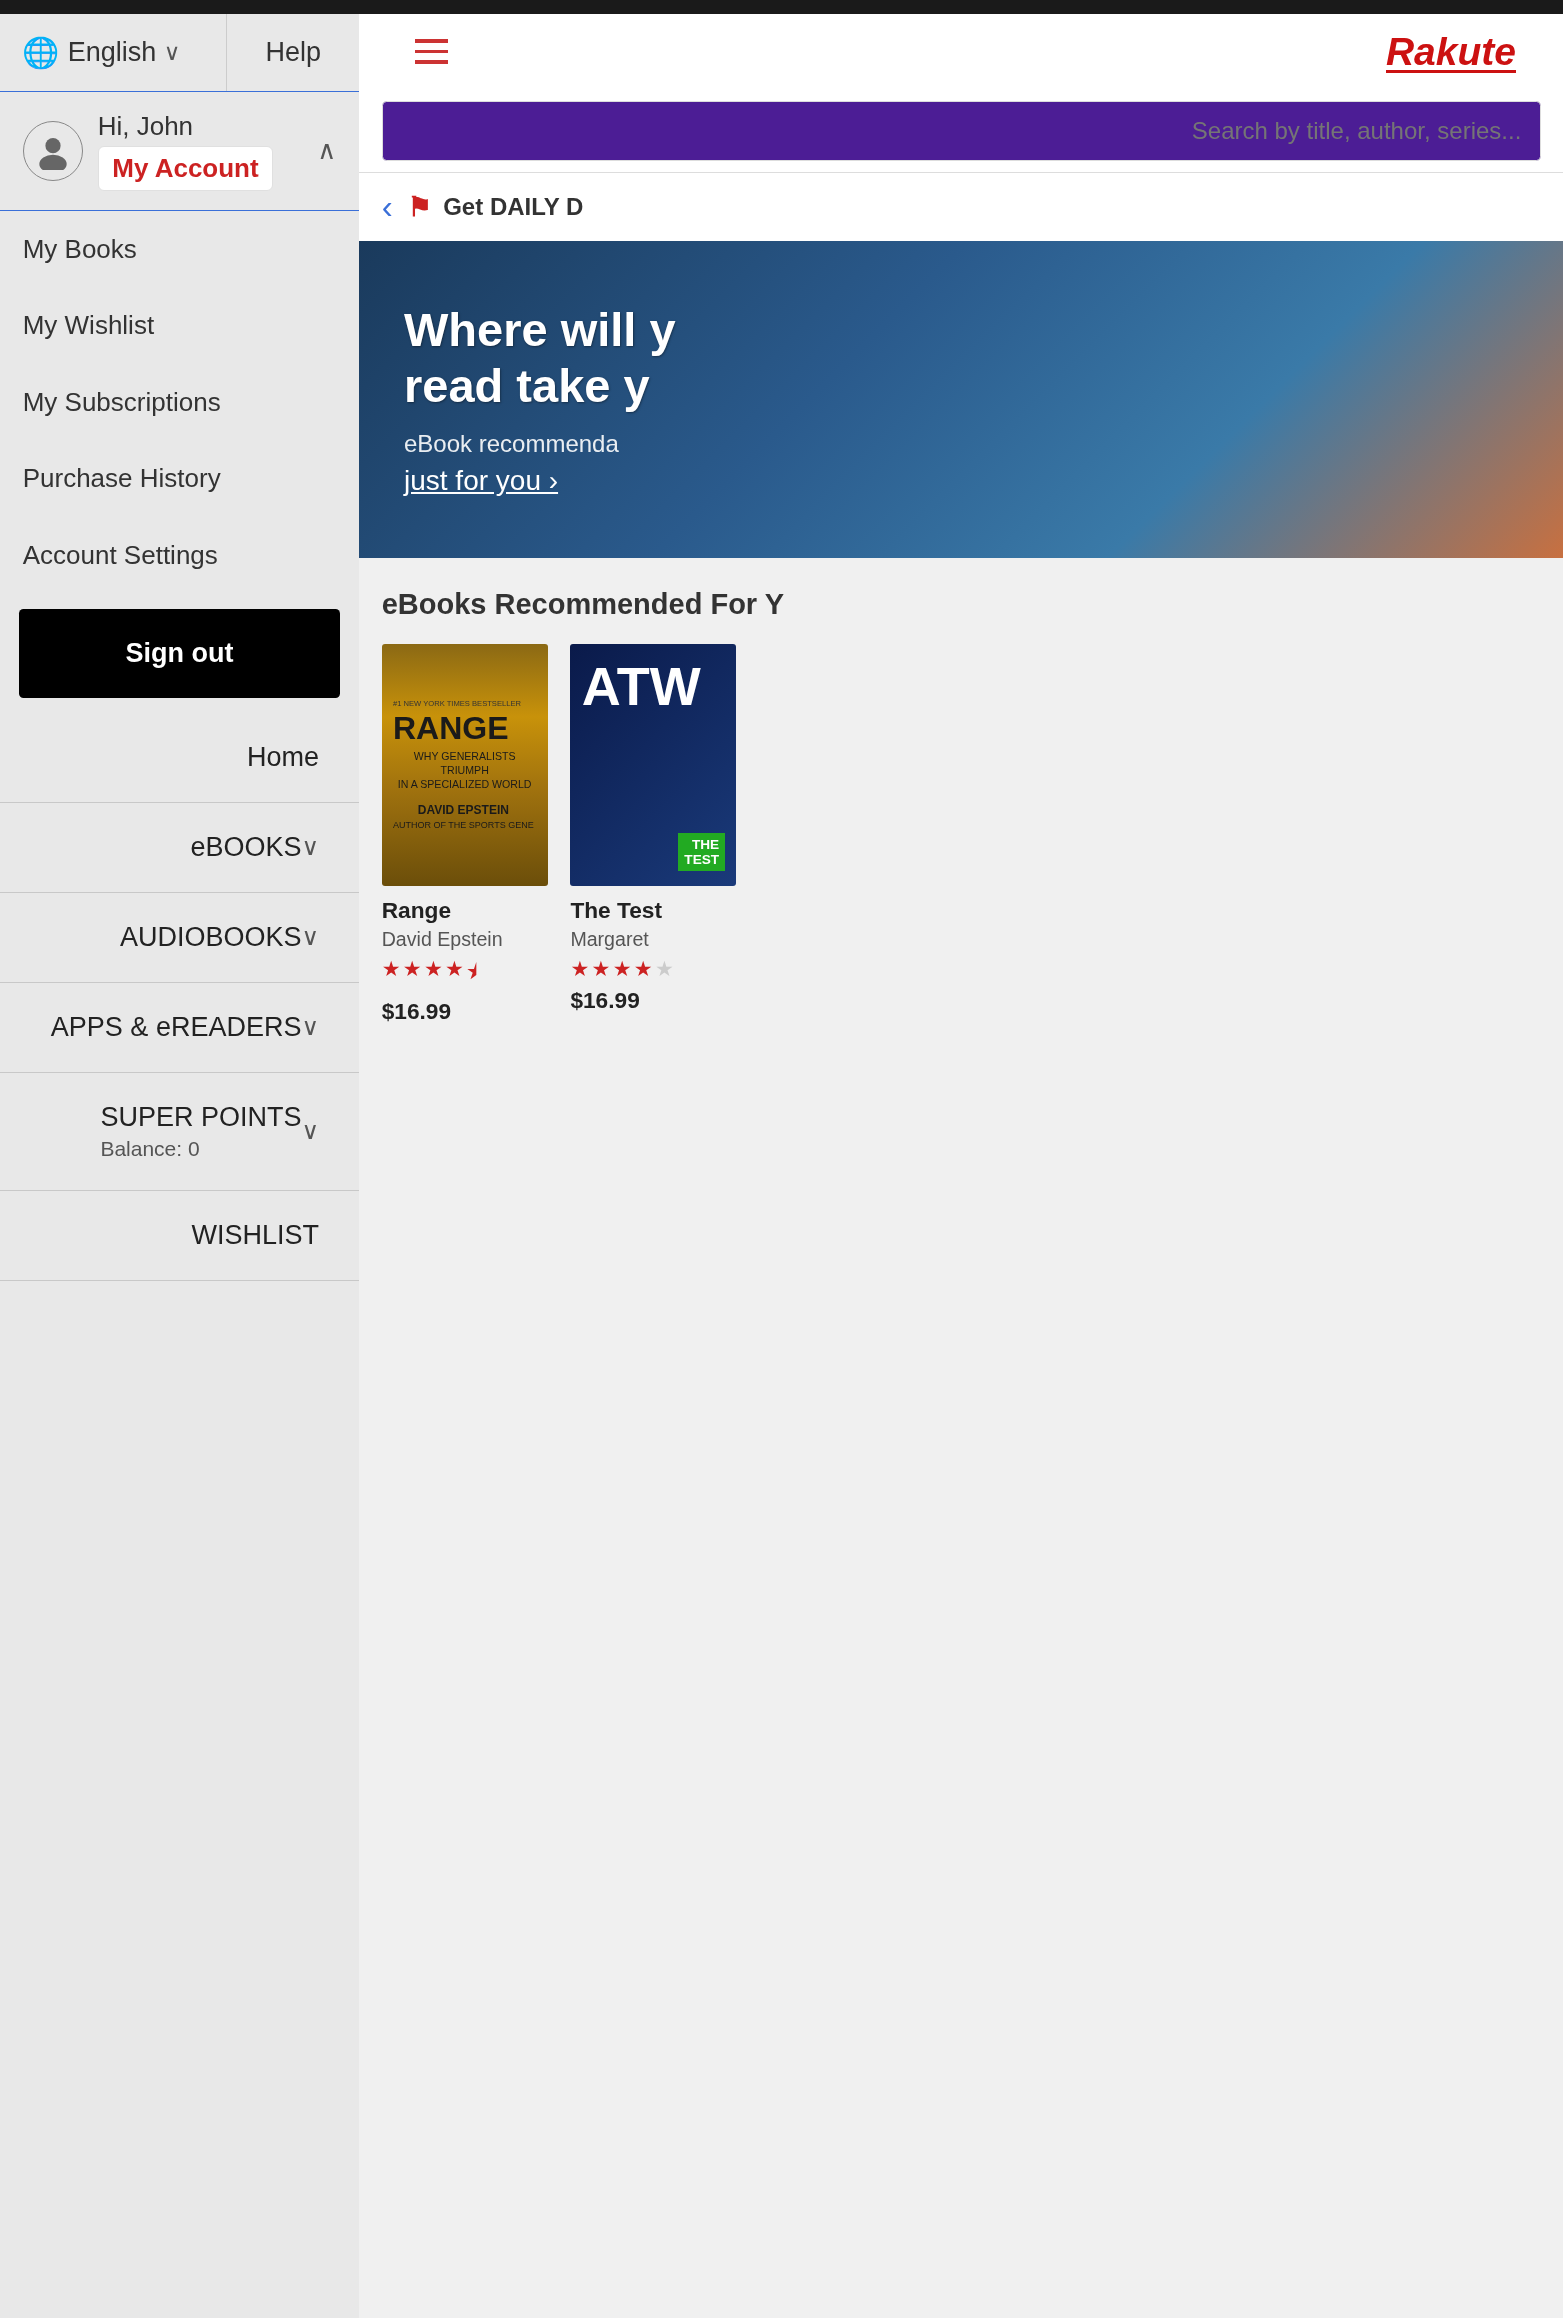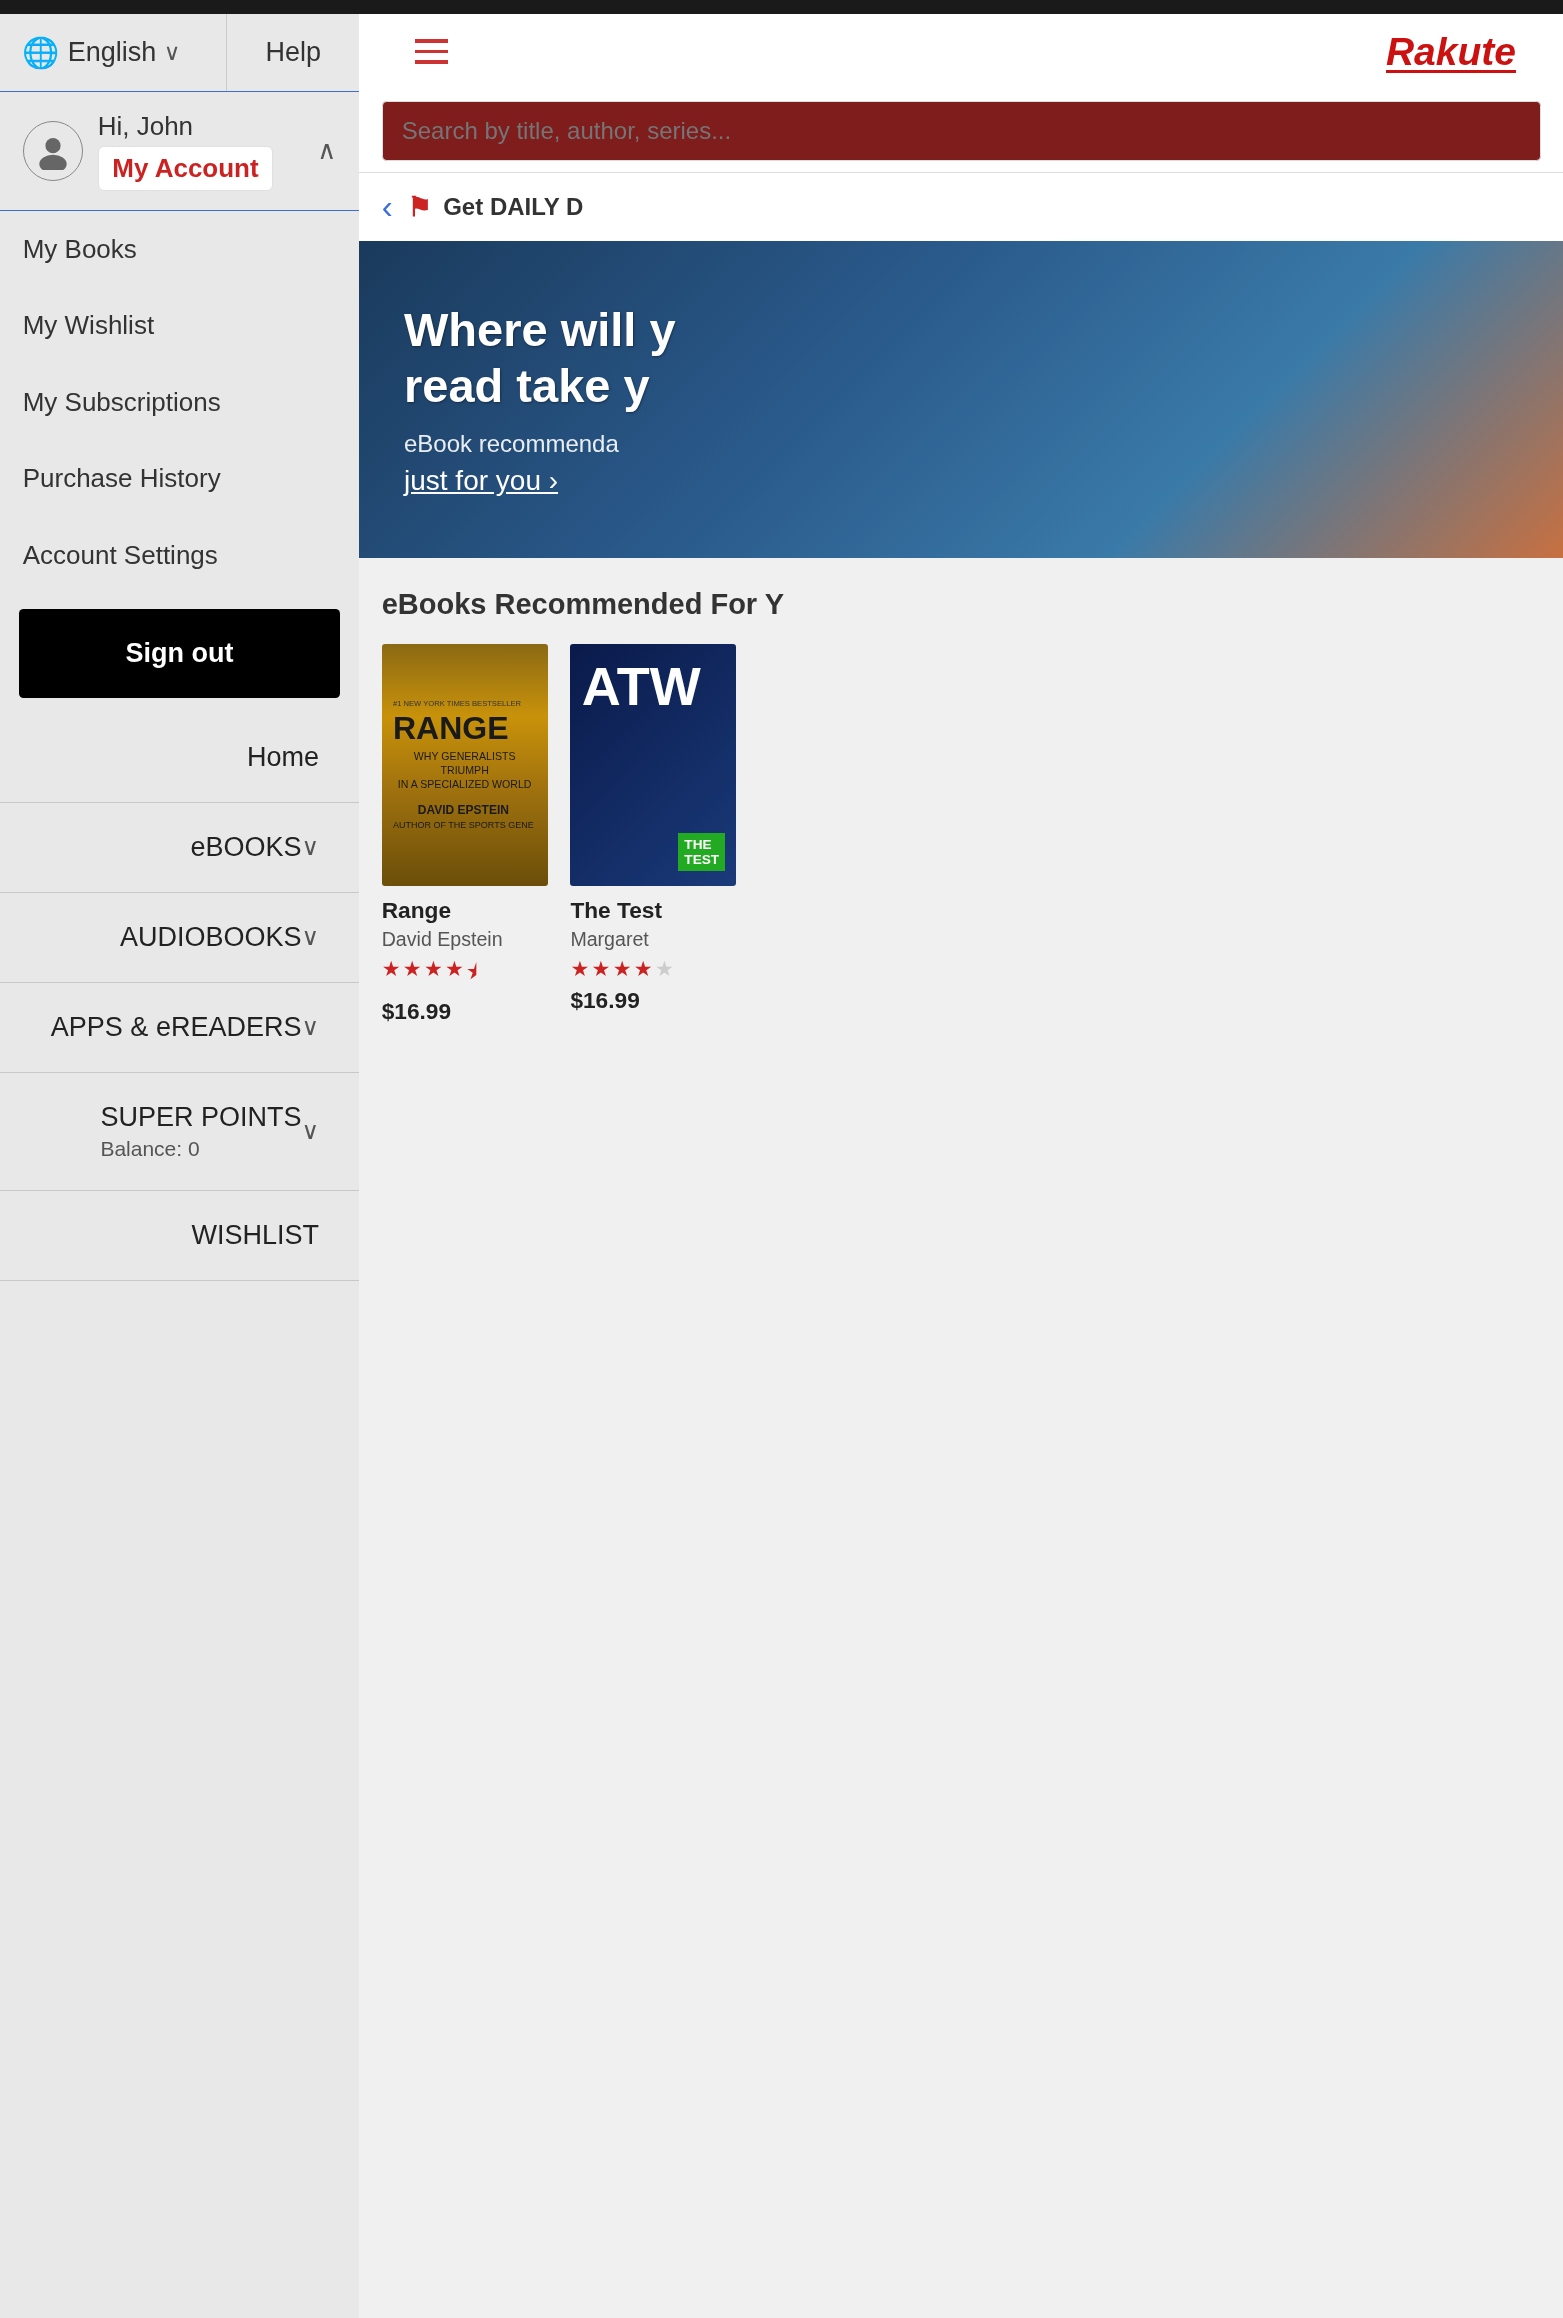--- a/index.html
+++ b/index.html
@@ -235,21 +235,22 @@
       padding: 11.3px 22.7px;
       border-bottom: 0.8px solid #ddd;
     }
     .search-input {
       width: 100%;
       border: 0.8px solid #ddd;
       border-radius: 4.5px;
       padding: 15px 19px;
       font-size: 24px;
       color: #aaa;
-      background: #7f1d1d;
+      background: #4c1d95;
+      text-align: right;
     }
 
     
     .banner-nav {
       display: flex;
       align-items: center;
       padding: 15px 22.7px;
       background: white;
     }
     .banner-arrow {
@@ -359,20 +360,21 @@
     }
     .second-cover {
       background: linear-gradient(135deg, #0a1a4a 0%, #1a3a7a 100%);
       width: 100%;
       height: 100%;
       display: flex;
       flex-direction: column;
       align-items: flex-start;
       justify-content: flex-start;
       padding: 15px 11.3px;
+      text-align: right;
     }
     .second-cover-letters {
       color: white;
       font-size: 54px;
       font-weight: 900;
       line-height: 1;
     }
     .second-cover-green {
       background: #22aa22;
       color: white;

